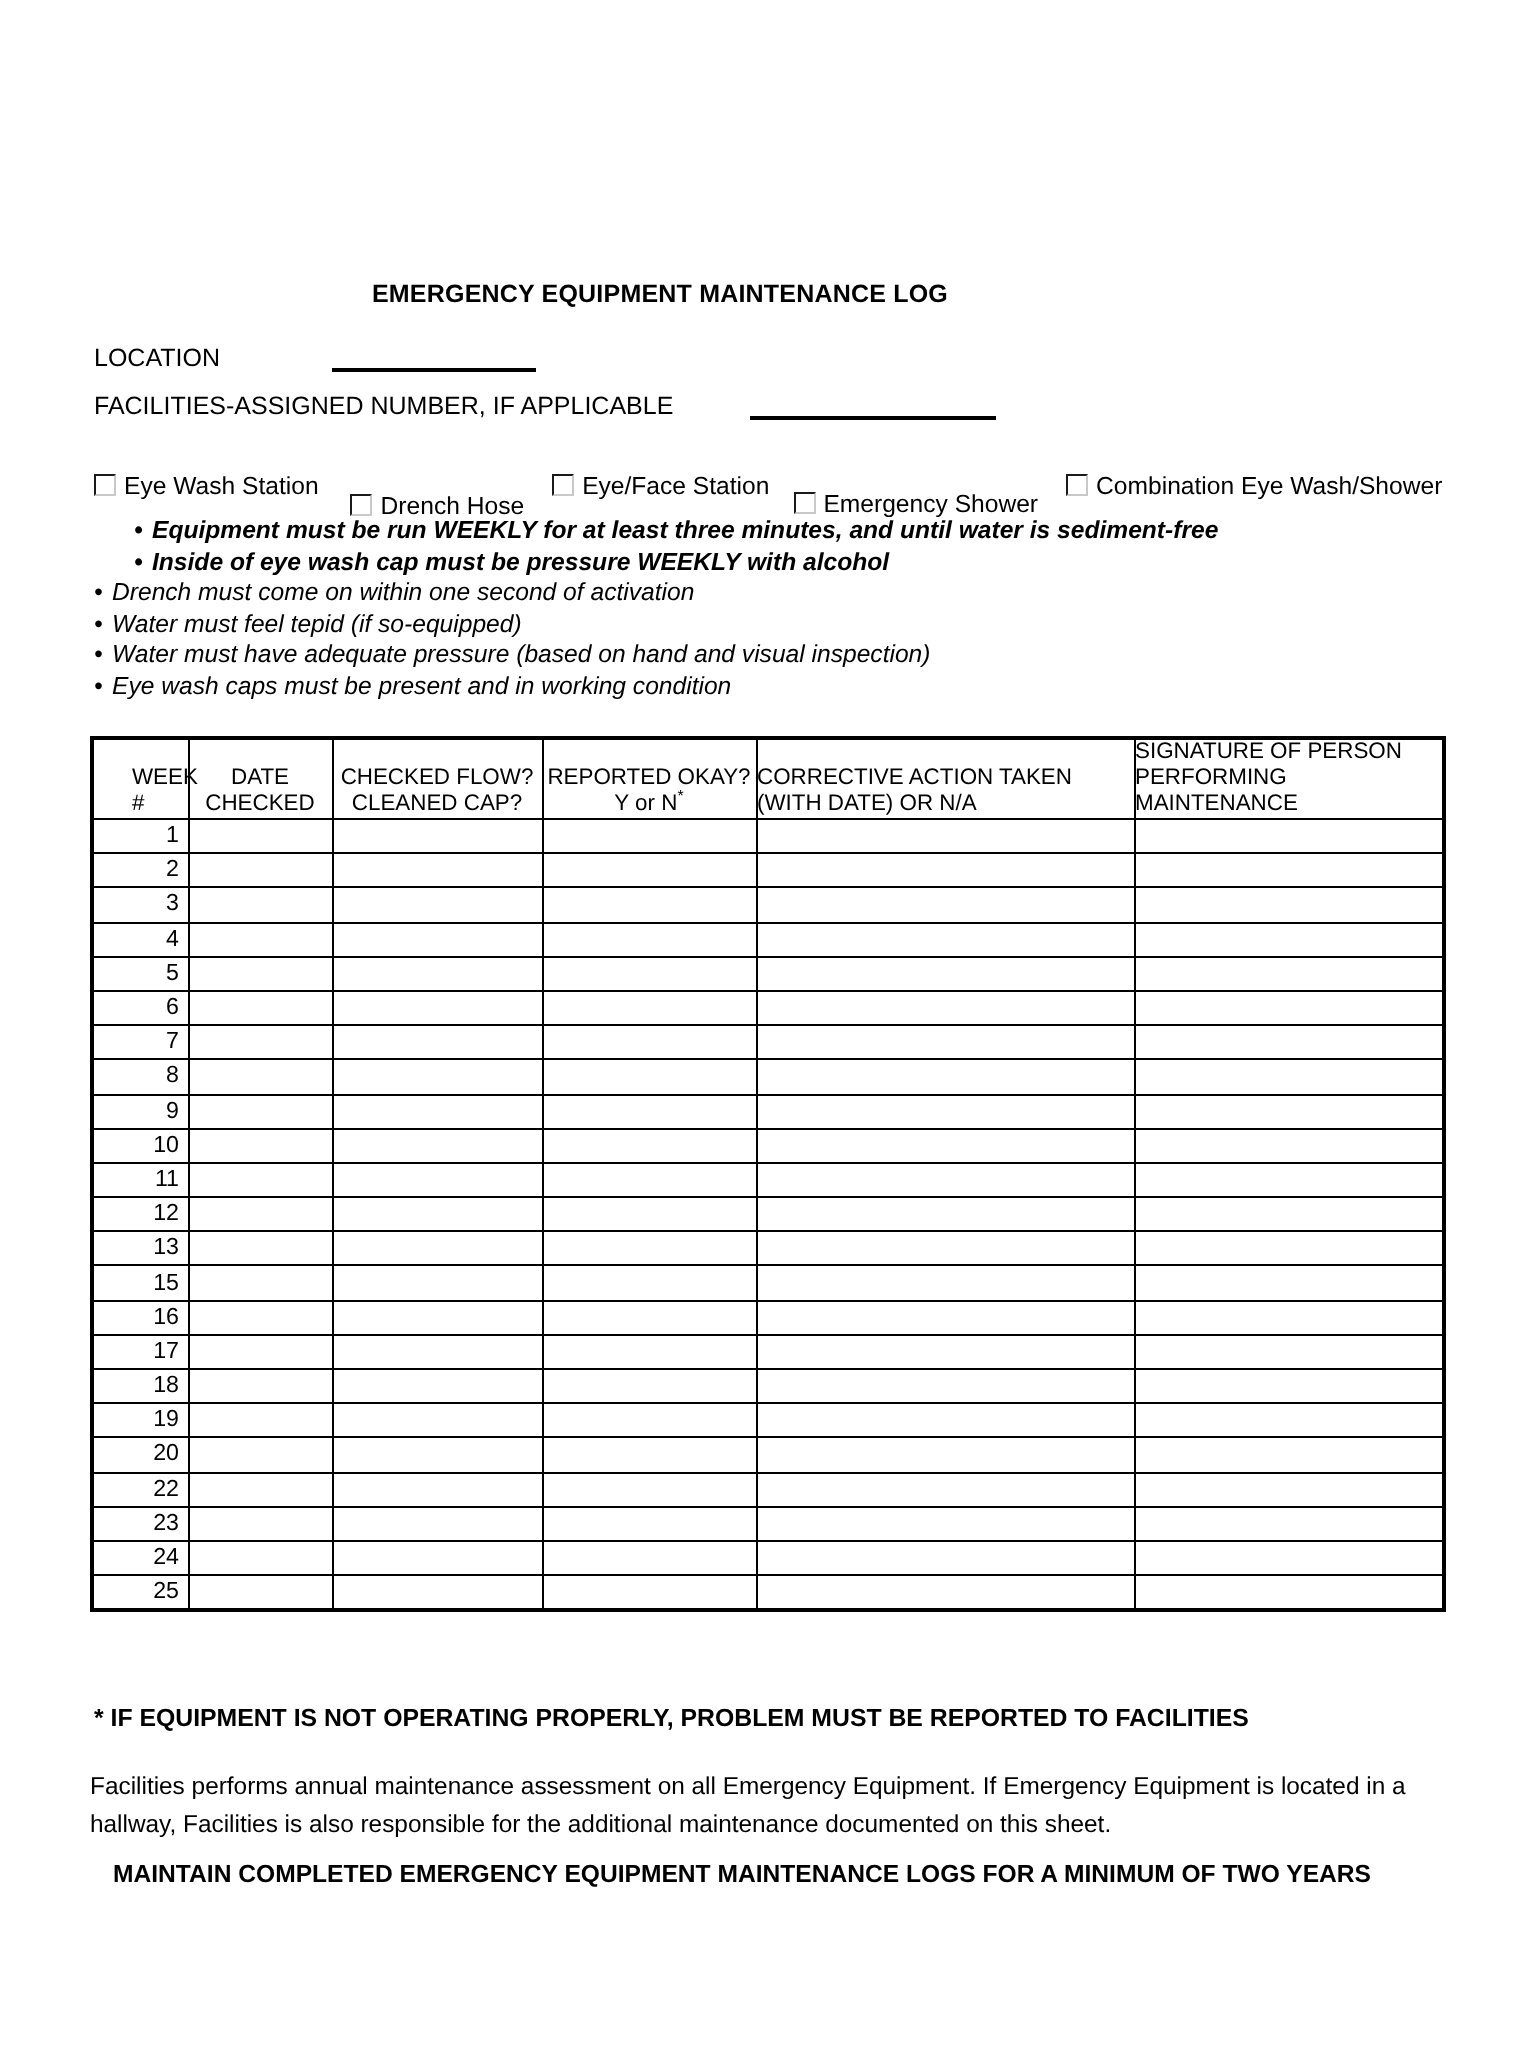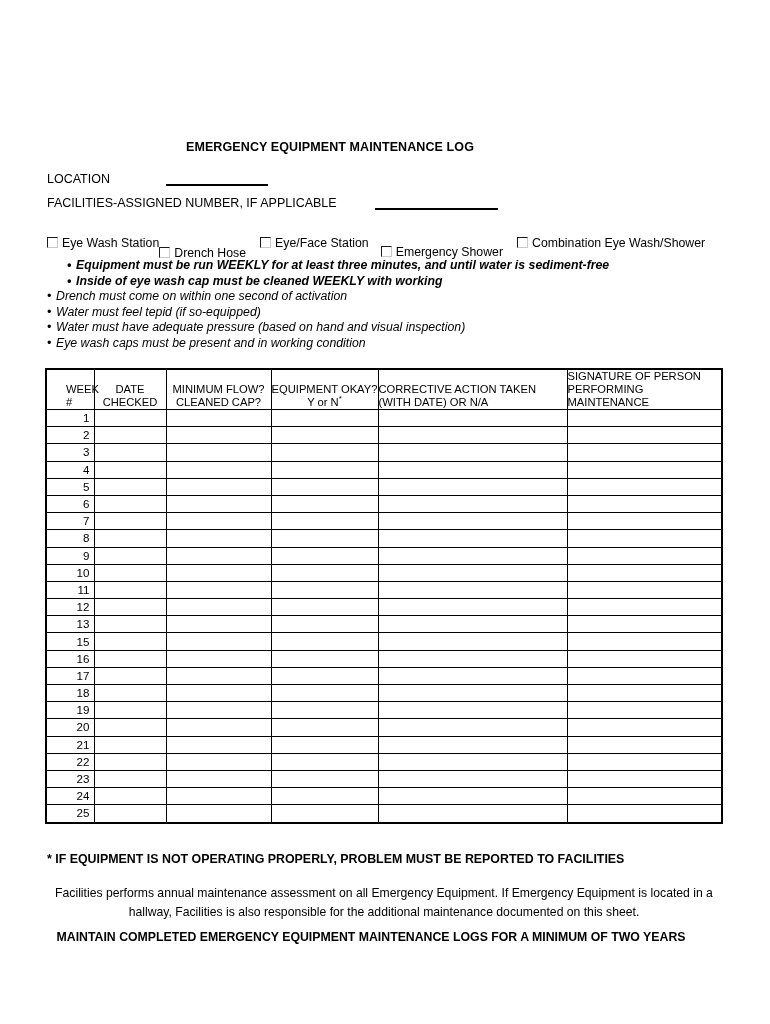--- a/index.html
+++ b/index.html
@@ -74,21 +74,21 @@
     height: 9px;
     border-top: 1.4px solid #1a1a1a;
     border-left: 1.4px solid #1a1a1a;
     border-right: 1.4px solid #c9c9c9;
     border-bottom: 1.4px solid #c9c9c9;
     background: #ffffff;
     vertical-align: -1px;
     margin-right: 4px;
   }
   .cb-label { display: inline-block; }
-  .cb-gap-1 { margin-right: 0; }
+  .cb-gap-1 { margin-right: 16px; }
   .cb-gap-2 { margin-right: 14px; margin-top: 20px; }
   .cb-gap-3 { margin-right: 12px; }
   .cb-gap-4 { margin-right: 14px; margin-top: 18px; }
 
   
   .bullets {
     position: absolute;
     left: 47px;
     top: 258px;
     width: 680px;
@@ -166,21 +166,21 @@
     top: 852px;
     font-size: 12.4px;
     font-weight: bold;
     white-space: nowrap;
   }
   .para {
     position: absolute;
     left: 45px;
     top: 884px;
     width: 678px;
-    text-align: center;
+    text-align: left;
     font-size: 12.2px;
     line-height: 19px;
   }
   .closing {
     position: absolute;
     left: 0;
     top: 930px;
     width: 742px;
     text-align: center;
     font-size: 12.3px;
@@ -200,21 +200,21 @@
 
   <div class="field-row" id="facilities-row">FACILITIES-ASSIGNED NUMBER, IF APPLICABLE</div>
   <div class="rule" id="facilities-rule"></div>
 
   <div class="checkbox-row">
     <span class="cb-item cb-gap-1"><span class="cb-box"></span><span class="cb-label">Eye Wash Station</span></span><span class="cb-item cb-gap-2"><span class="cb-box"></span><span class="cb-label">Drench Hose</span></span><span class="cb-item cb-gap-3"><span class="cb-box"></span><span class="cb-label">Eye/Face Station</span></span><span class="cb-item cb-gap-4"><span class="cb-box"></span><span class="cb-label">Emergency Shower</span></span><span class="cb-item"><span class="cb-box"></span><span class="cb-label">Combination Eye Wash/Shower</span></span>
   </div>
 
   <div class="bullets">
     <div class="bullet strong"><span class="dot">•</span><span>Equipment must be run WEEKLY for at least three minutes, and until water is sediment-free</span></div>
-    <div class="bullet strong"><span class="dot">•</span><span>Inside of eye wash cap must be cleaned WEEKLY with working</span></div>
+    <div class="bullet strong"><span class="dot">•</span><span>Inside of eye wash cap must be pressure WEEKLY with alcohol</span></div>
     <div class="bullet"><span class="dot">•</span><span>Drench must come on within one second of activation</span></div>
     <div class="bullet"><span class="dot">•</span><span>Water must feel tepid (if so-equipped)</span></div>
     <div class="bullet"><span class="dot">•</span><span>Water must have adequate pressure (based on hand and visual inspection)</span></div>
     <div class="bullet"><span class="dot">•</span><span>Eye wash caps must be present and in working condition</span></div>
   </div>
 
   <div class="log-table-wrap">
     <table class="log">
       <colgroup>
         <col class="c-week">
@@ -228,25 +228,25 @@
         <tr>
           <td class="week">
             <span class="hdr-line"></span>
             <span class="hdr-line">WEEK #</span>
           </td>
           <td class="ctr">
             <span class="hdr-line">DATE</span>
             <span class="hdr-line">CHECKED</span>
           </td>
           <td class="ctr">
-            <span class="hdr-line">MINIMUM FLOW?</span>
+            <span class="hdr-line">CHECKED FLOW?</span>
             <span class="hdr-line">CLEANED CAP?</span>
           </td>
           <td class="ctr">
-            <span class="hdr-line">EQUIPMENT OKAY?</span>
+            <span class="hdr-line">REPORTED OKAY?</span>
             <span class="hdr-line">Y or N<span class="sup">*</span></span>
           </td>
           <td class="lft">
             <span class="hdr-line">CORRECTIVE ACTION TAKEN</span>
             <span class="hdr-line">(WITH DATE) OR N/A</span>
           </td>
           <td class="lft">
             <span class="hdr-line">SIGNATURE OF PERSON</span>
             <span class="hdr-line">PERFORMING MAINTENANCE</span>
           </td>
@@ -399,28 +399,20 @@
           </tr>
           <tr>
             <td class="wk">20</td>
             <td></td>
             <td></td>
             <td></td>
             <td></td>
             <td></td>
           </tr>
           <tr>
-            <td class="wk">21</td>
-            <td></td>
-            <td></td>
-            <td></td>
-            <td></td>
-            <td></td>
-          </tr>
-          <tr>
             <td class="wk">22</td>
             <td></td>
             <td></td>
             <td></td>
             <td></td>
             <td></td>
           </tr>
           <tr>
             <td class="wk">23</td>
             <td></td>

